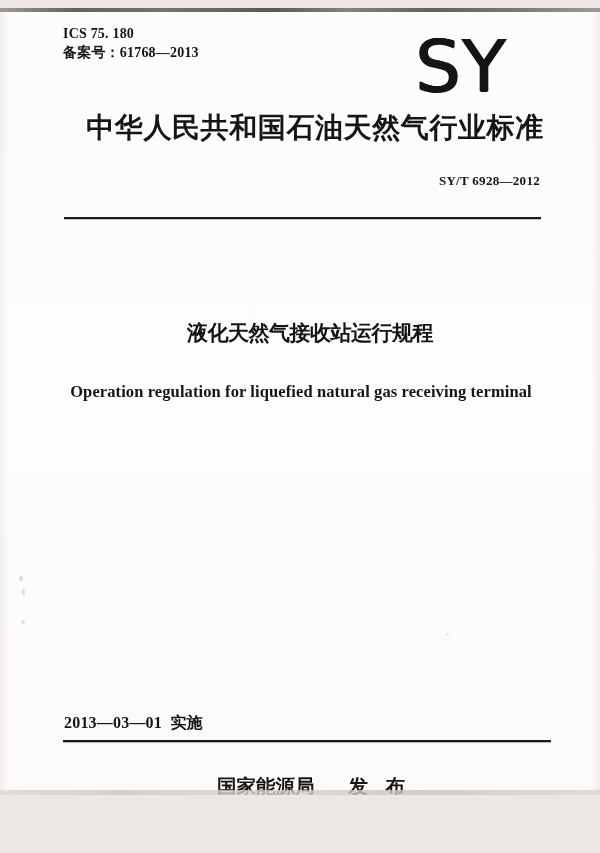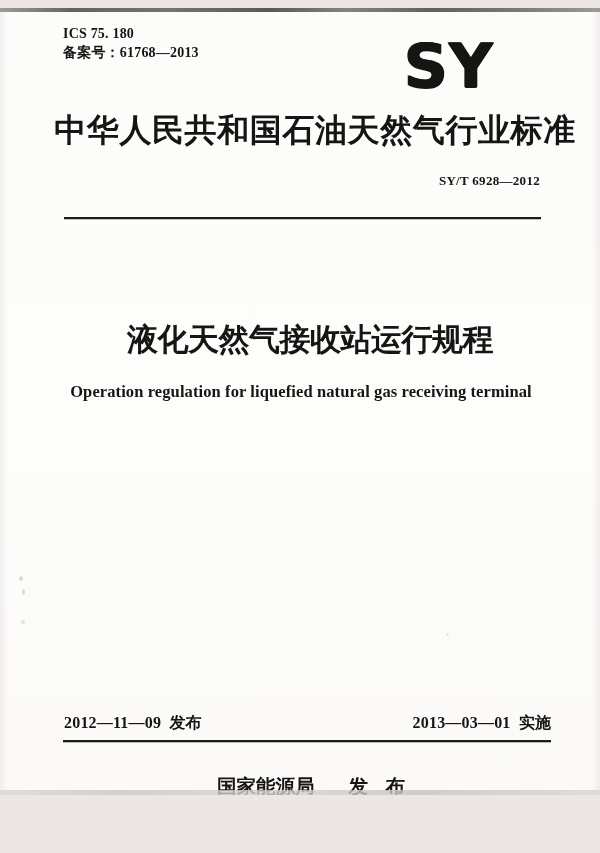--- a/index.html
+++ b/index.html
@@ -41,49 +41,49 @@
   
   .meta {
     position: absolute; left: 63px; top: 16px;
     font-weight: bold; font-size: 14px; line-height: 19px;
     letter-spacing: 0.2px;
   }
   .meta .line { white-space: nowrap; }
 
   
   .logo {
-    position: absolute; top: 21px; right: 106px;
-    font-size: 61px; line-height: 74px; font-weight: bold;
+    position: absolute; top: 21px; right: 93px;
+    font-size: 72px; line-height: 74px; font-weight: normal;
     font-family: "DejaVu Sans", "Liberation Sans", sans-serif;
     letter-spacing: 1px;
     text-shadow: 0.8px 0 0 currentColor, -0.8px 0 0 currentColor, 0 0.8px 0 currentColor;
   }
 
   
   .category {
     position: absolute; top: 101px; left: 30px; right: 0;
     margin: 0; text-align: center;
-    font-size: 32px; font-weight: bold; letter-spacing: 0.6px;
+    font-size: 28px; font-weight: bold; letter-spacing: 0.6px;
     white-space: nowrap;
   }
 
   .stdno {
     position: absolute; top: 165px; right: 60px;
     font-weight: bold; font-size: 13px; letter-spacing: 0.3px;
     white-space: nowrap;
   }
 
   .rule { position: absolute; background: #1c1b1a; height: 2px; }
   .rule-top { top: 209px; left: 64px; right: 59px; box-shadow: 0 1px 0 rgba(28,27,26,0.25); }
   .rule-bottom { top: 732px; left: 63px; right: 49px; box-shadow: 0 1px 0 rgba(28,27,26,0.3); }
 
   .title-cn {
     position: absolute; top: 311px; left: 20px; right: 0;
     margin: 0; text-align: center;
-    font-size: 31px; font-weight: bold; letter-spacing: -0.5px;
+    font-size: 21px; font-weight: bold; letter-spacing: -0.5px;
     white-space: nowrap;
   }
   .title-en {
     position: absolute; top: 374px; left: 2px; right: 0;
     text-align: center;
     font-size: 16.5px; font-weight: bold; letter-spacing: 0.1px;
     white-space: nowrap;
   }
 
   .dates {
@@ -121,24 +121,20 @@
   <div class="stdno serif">SY/T 6928—2012</div>
 
   <div class="rule rule-top"></div>
 
   <h2 class="title-cn">液化天然气接收站运行规程</h2>
 
   <div class="title-en serif">Operation regulation for liquefied natural gas receiving terminal</div>
 
   <div class="dates">
     <div>
-      <span class="date-value">2012—11—09</span>
-      <span class="cn-label">发布</span>
-    </div>
-    <div>
       <span class="date-value">2013—03—01</span>
       <span class="cn-label">实施</span>
     </div>
   </div>
 
   <div class="rule rule-bottom"></div>
 
   <div class="publisher">
     <span>国家能源局</span><span class="pub-gap"></span><span class="pub-action">发 布</span>
   </div>

